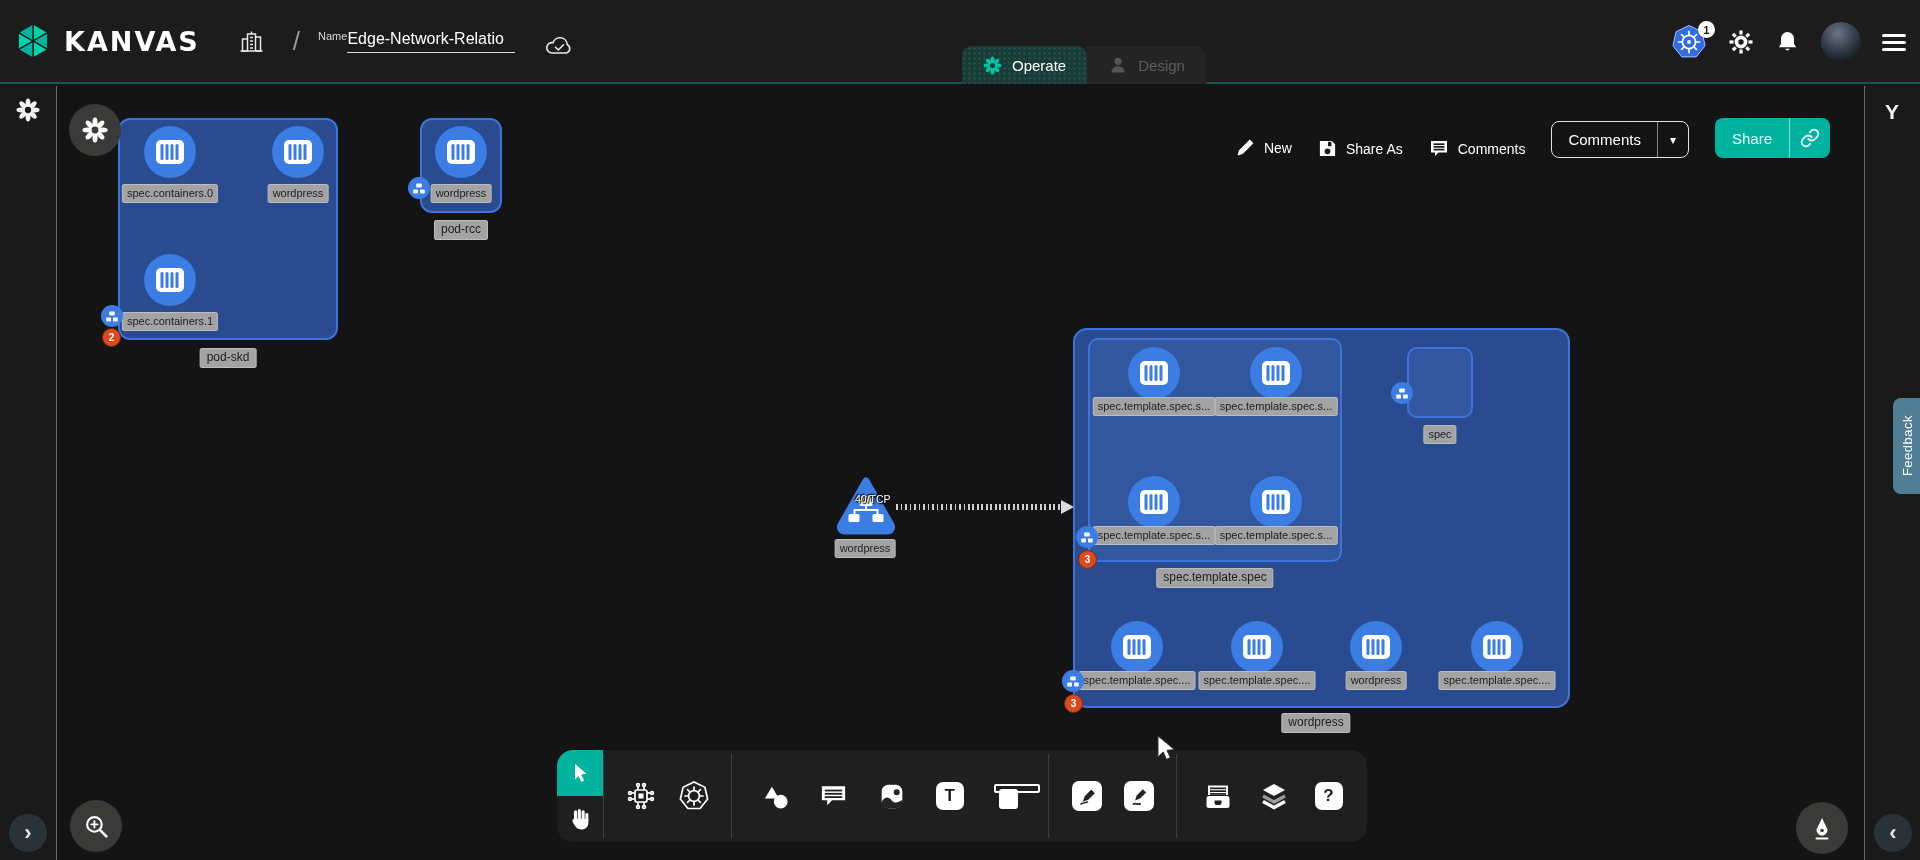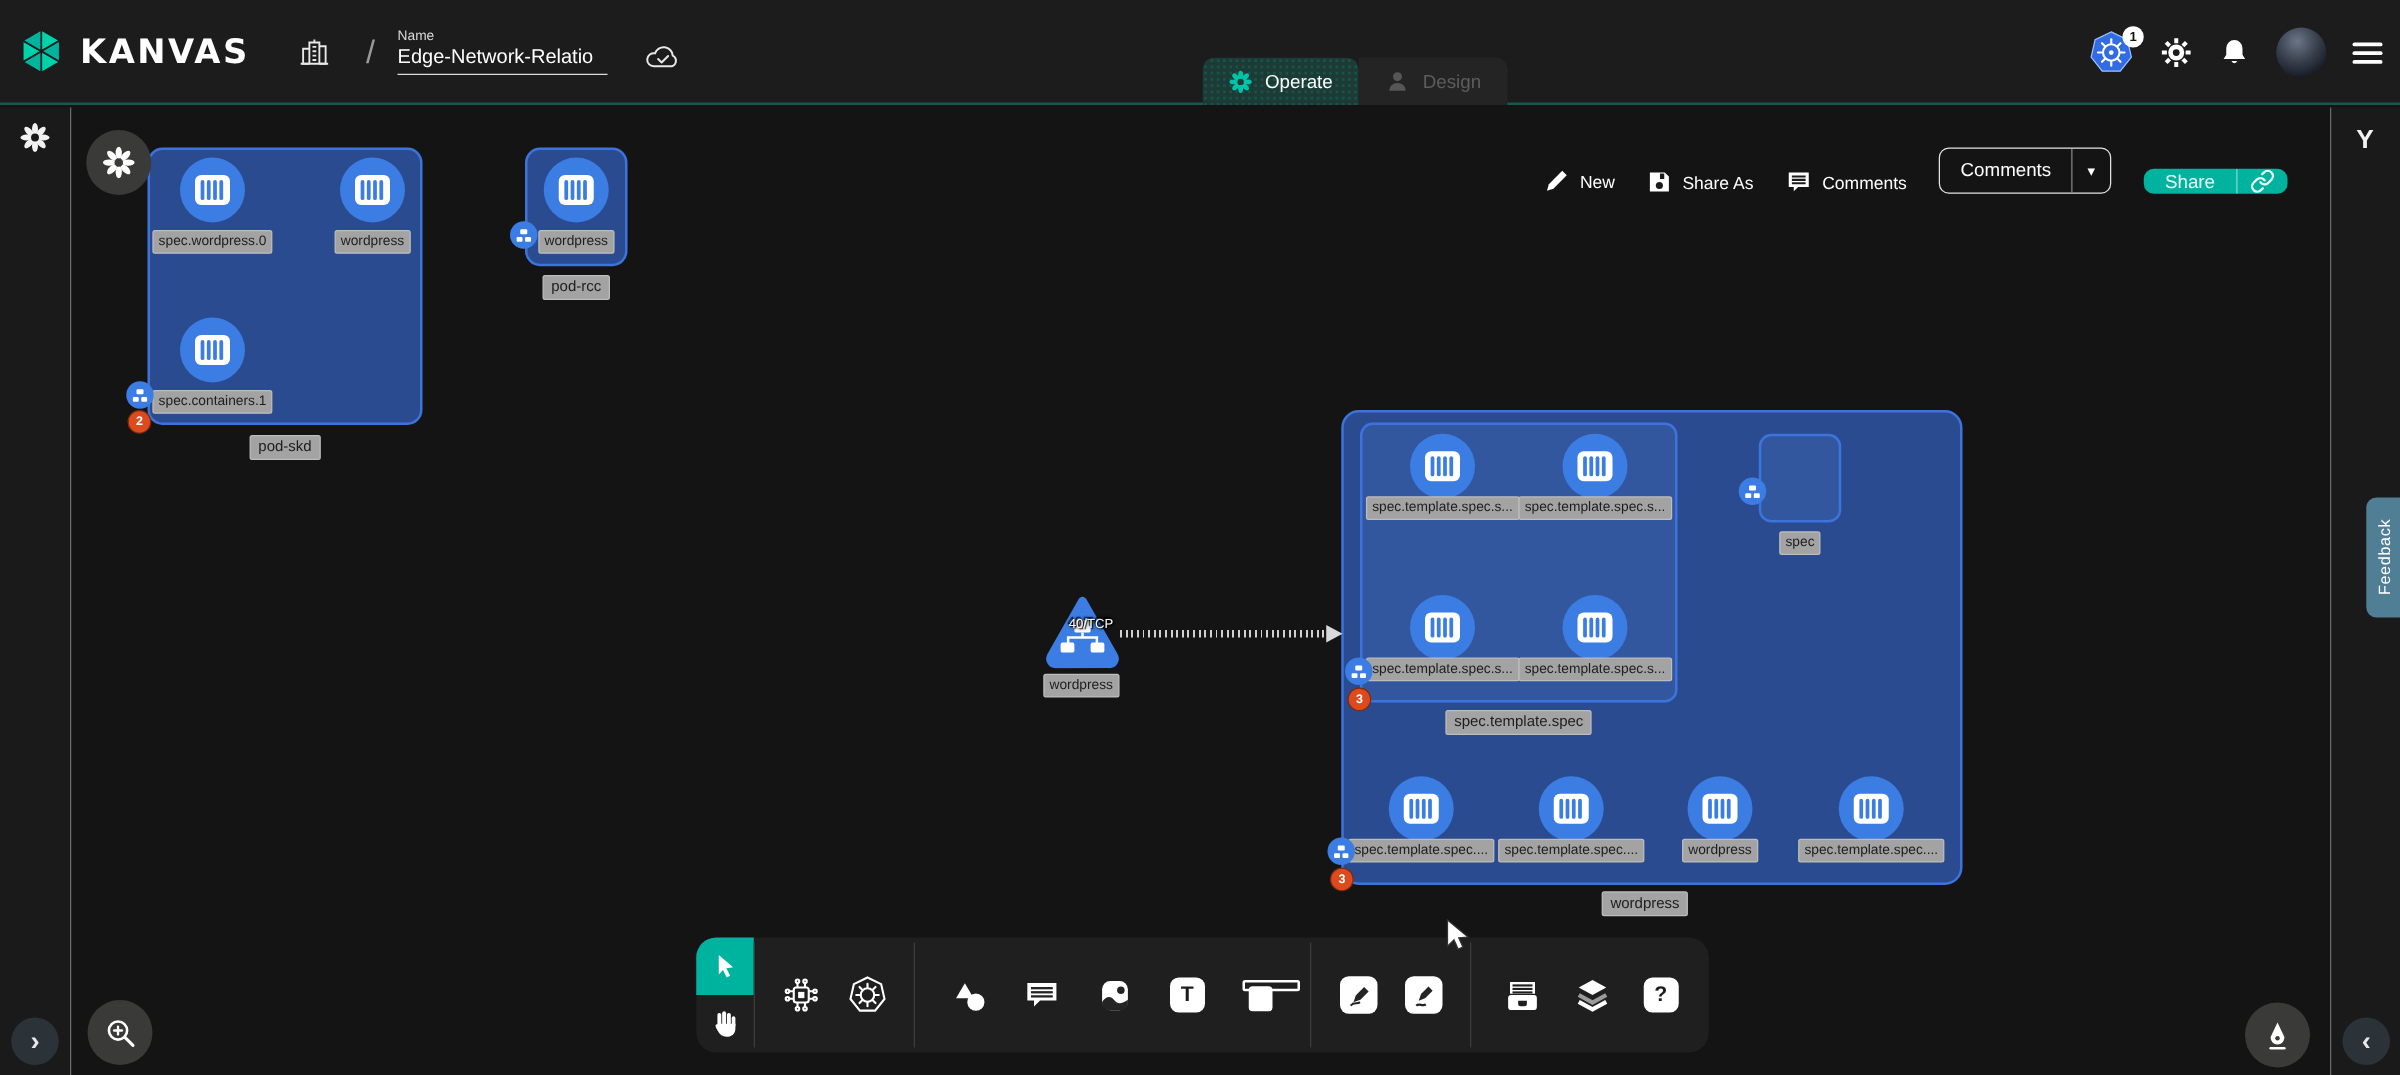--- a/index.html
+++ b/index.html
@@ -7,21 +7,21 @@
   .app{position:relative;width:1920px;height:860px;background:#141414;overflow:hidden;
        font-family:"Liberation Sans",sans-serif;color:#fff}
 
   
   .topbar{position:absolute;left:0;top:0;width:1920px;height:84px;background:#1c1c1c;
           border-bottom:2px solid #17584e;display:flex;align-items:center;z-index:20}
   .brand-wrap{display:flex;align-items:center;gap:12px;padding-left:14px}
   .brand{font-family:"DejaVu Sans",sans-serif;font-size:27px;font-weight:800;letter-spacing:2px}
   .hdr-sep{font-size:26px;color:#9a9a9a;margin:0 2px 0 16px}
   .building{margin-left:26px}
-  .name-block{display:flex;flex-direction:column;margin-left:4px}
+  .name-block{display:flex;margin-left:4px}
   .name-label{font-size:11px;color:#d8d8d8;margin-bottom:2px}
   .name-input{background:transparent;border:none;border-bottom:1px solid #dcdcdc;color:#fff;
               font-size:16px;width:168px;padding:0 0 4px;font-family:Liberation Sans, sans-serif;outline:none}
   .cloud{margin-left:16px;margin-top:8px}
 
   .tabs{position:absolute;left:962px;bottom:-2px;display:flex;z-index:21}
   .tab{height:38px;display:flex;align-items:center;gap:10px;padding:0 21px;font-size:15px;cursor:pointer}
   .tab.design{background:#1d3b36;border-radius:10px 10px 0 0;color:#fff;
       background-image:radial-gradient(rgba(0,211,169,.16) 1px,transparent 1.2px);background-size:5px 5px}
   .tab.operate{background:#242424;border-radius:0 10px 0 0;color:#5d5d5d}
@@ -49,21 +49,21 @@
   
   .canvas{position:absolute;left:58px;top:86px;right:57px;bottom:0;background:#141414}
 
   
   .abar{position:absolute;top:32px;right:33px;display:flex;align-items:flex-end;gap:26px;z-index:10}
   .abtn{display:flex;align-items:center;gap:9px;font-size:14px;color:#fff;cursor:pointer}
   .actions-btn{display:flex;align-items:center;border:1px solid #e3e3e3;border-radius:8px;height:37px;overflow:hidden;cursor:pointer}
   .actions-label{padding:0 16px;font-size:15px}
   .vsep{width:1px;align-self:stretch;background:#e3e3e3;opacity:.55}
   .actions-caret{width:30px;text-align:center;font-size:12px}
-  .share-btn{display:flex;align-items:center;background:#00b39f;border-radius:8px;height:20px;overflow:hidden;cursor:pointer}
+  .share-btn{display:flex;align-items:center;background:#00b39f;border-radius:8px;height:40px;overflow:hidden;cursor:pointer}
   .share-label{padding:0 17px;font-size:15px;color:#eafff9}
   .share-sep{width:1px;align-self:stretch;background:rgba(255,255,255,.5)}
   .share-link{width:40px;display:flex;align-items:center;justify-content:center}
 
   
   .grp{position:absolute;background:#2a4b90;border:2px solid #3d74dc;border-radius:12px;z-index:1}
   .grp.inner{background:#32579f;z-index:2;border-radius:10px}
   .cnode{position:absolute;width:52px;height:52px;border-radius:50%;background:#3b7de2;
          display:flex;align-items:center;justify-content:center;z-index:3}
   .chip{position:absolute;transform:translateX(-50%);background:#a3a3a3;color:#1d1d1d;font-size:11px;
@@ -303,21 +303,21 @@
       <svg width="30" height="26" viewBox="0 0 30 26">
         <rect x="1" y="1" width="28" height="24" rx="5" fill="#fff"></rect>
         <g fill="#3b7de2">
             <rect x="5.5" y="5" width="3" height="16" rx="1.5"></rect>
             <rect x="10.5" y="5" width="3" height="16" rx="1.5"></rect>
             <rect x="15.5" y="5" width="3" height="16" rx="1.5"></rect>
             <rect x="20.5" y="5" width="3" height="16" rx="1.5"></rect>
           </g>
       </svg>
     </div>
-    <div class="chip" style="left:112px;top:98px">spec.wordpress.0</div>
+    <div class="chip" style="left:112px;top:98px">spec.containers.0</div>
     <div class="cnode" style="left:214px;top:40px">
       <svg width="30" height="26" viewBox="0 0 30 26">
         <rect x="1" y="1" width="28" height="24" rx="5" fill="#fff"></rect>
         <g fill="#3b7de2">
             <rect x="5.5" y="5" width="3" height="16" rx="1.5"></rect>
             <rect x="10.5" y="5" width="3" height="16" rx="1.5"></rect>
             <rect x="15.5" y="5" width="3" height="16" rx="1.5"></rect>
             <rect x="20.5" y="5" width="3" height="16" rx="1.5"></rect>
           </g>
       </svg>

